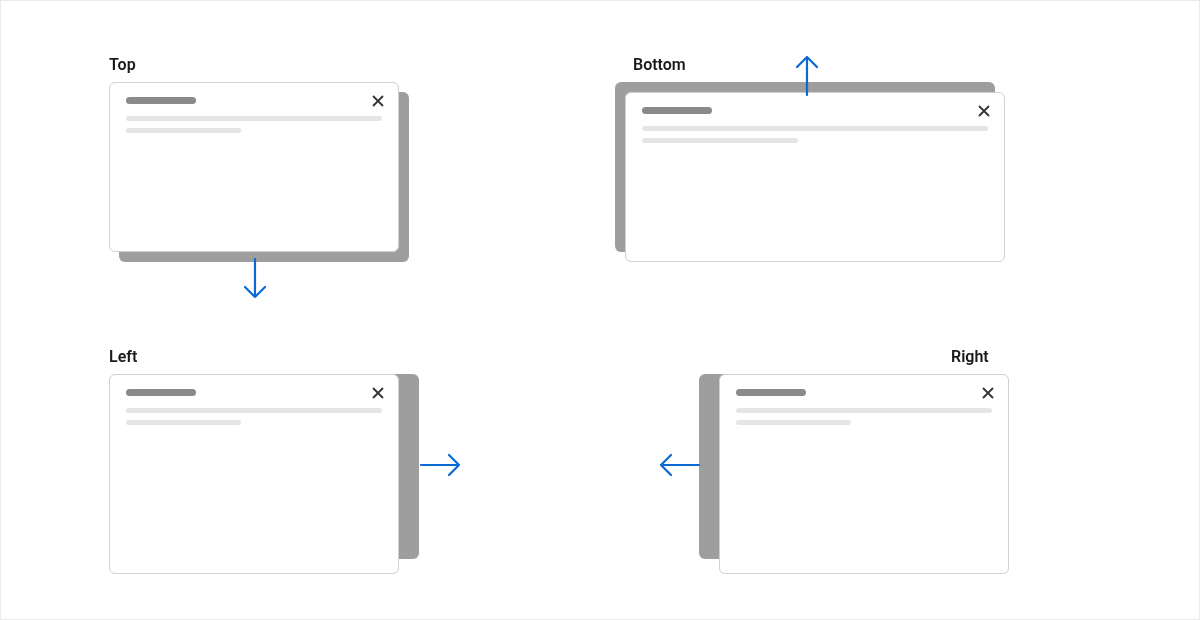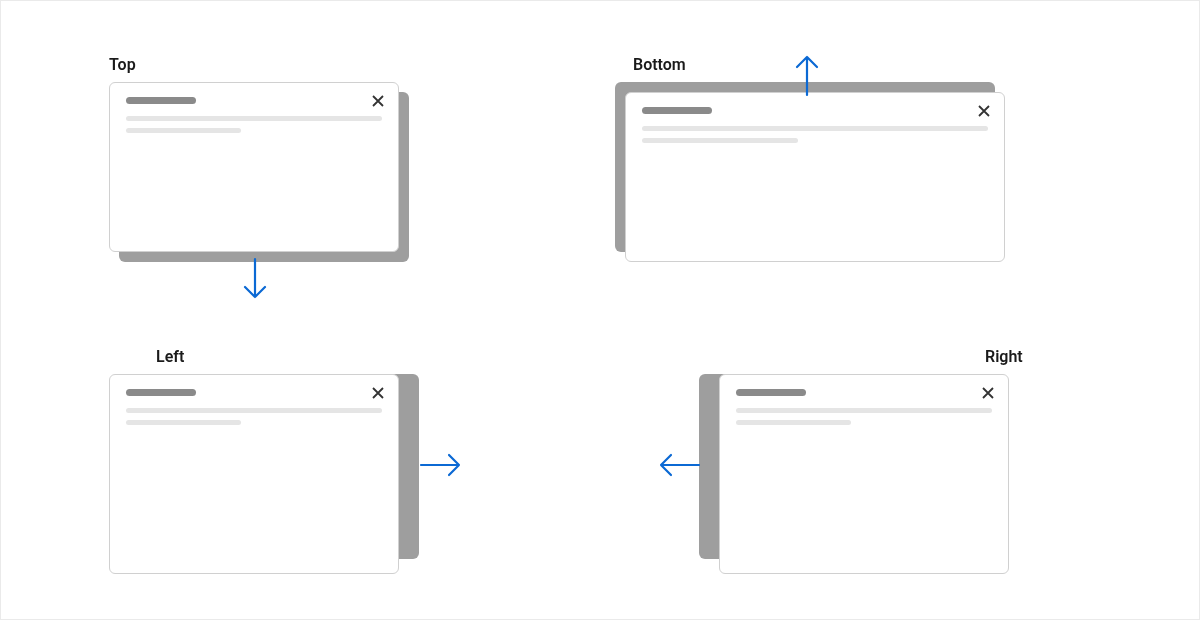--- a/index.html
+++ b/index.html
@@ -83,37 +83,37 @@
     <div class="close-x">
       <svg viewBox="0 0 12 12">
           <path d="M1 1 L11 11 M11 1 L1 11"></path>
         </svg>
     </div>
   </div>
   <svg class="arrow" style="left:792px; top:50px;" width="28" height="46">
     <path d="M14 44 L14 6 M4 16 L14 6 L24 16"></path>
   </svg>
 
-  <div class="label" style="left:108px; top:346px;margin-left:47px;">Left</div>
+  <div class="label" style="left:108px; top:346px;">Left</div>
   <div class="shadow-card" style="left:128px; top:373px; width:290px; height:185px;"></div>
   <div class="card" style="left:108px; top:373px; width:290px; height:200px;">
     <div class="title-bar"></div>
     <div class="line-long"></div>
     <div class="line-short"></div>
     <div class="close-x">
       <svg viewBox="0 0 12 12">
           <path d="M1 1 L11 11 M11 1 L1 11"></path>
         </svg>
     </div>
   </div>
   <svg class="arrow" style="left:418px; top:450px;" width="46" height="28">
     <path d="M2 14 L40 14 M30 4 L40 14 L30 24"></path>
   </svg>
 
-  <div class="label" style="left:984px; top:346px;">Right</div>
+  <div class="label" style="left:950px; top:346px;">Right</div>
   <div class="shadow-card" style="left:698px; top:373px; width:290px; height:185px;"></div>
   <div class="card" style="left:718px; top:373px; width:290px; height:200px;">
     <div class="title-bar"></div>
     <div class="line-long"></div>
     <div class="line-short"></div>
     <div class="close-x">
       <svg viewBox="0 0 12 12">
           <path d="M1 1 L11 11 M11 1 L1 11"></path>
         </svg>
     </div>

